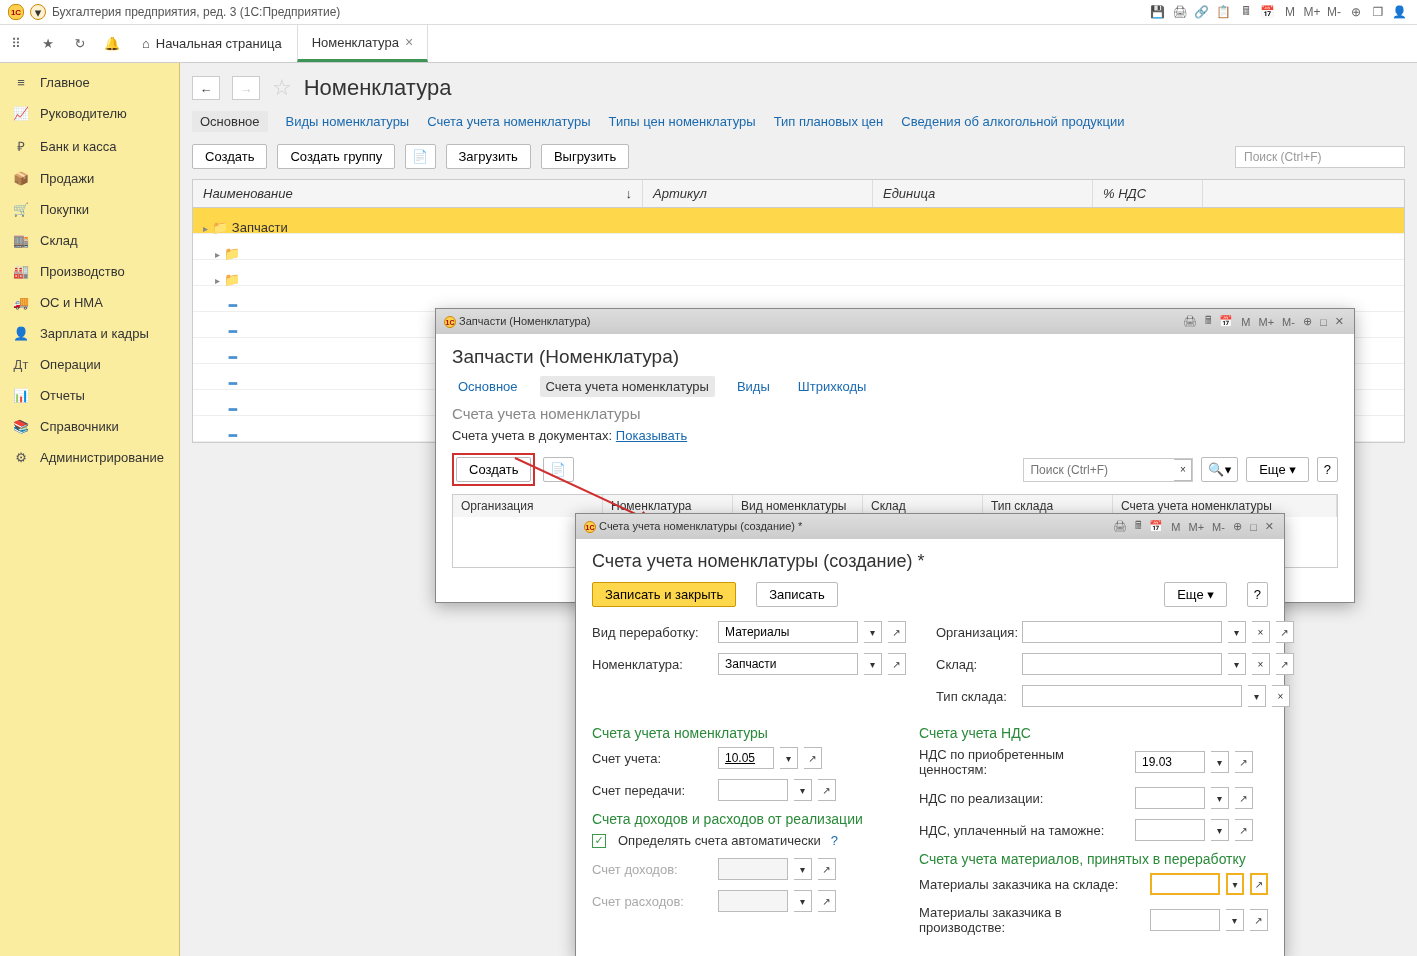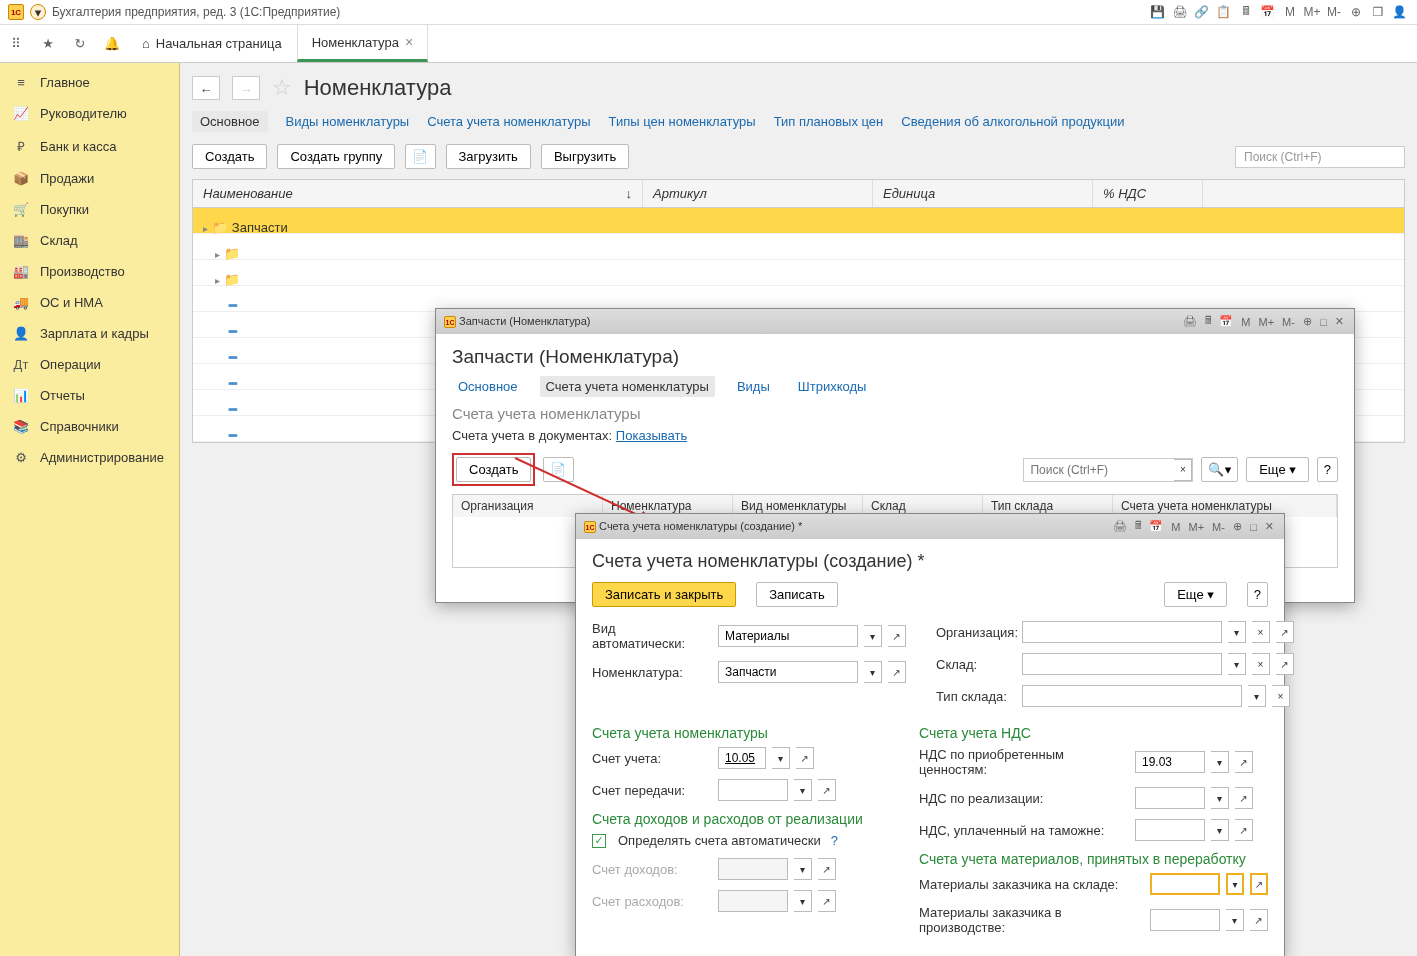--- a/index.html
+++ b/index.html
@@ -1,21 +1,21 @@
 <!DOCTYPE html>
 <html><head>
 <meta charset="utf-8">
 <style>
 * { box-sizing: border-box; margin: 0; padding: 0; font-family: Arial, sans-serif; }
 body { font-size: 13px; background: #fff; color: #333; width: 1417px; height: 956px; overflow: hidden; position: relative; }
 
 
 .titlebar { height: 25px; background: #fff; border-bottom: 1px solid #ddd; display: flex; align-items: center; padding: 0 8px; justify-content: space-between; }
 .titlebar-left { display: flex; align-items: center; gap: 6px; }
-.logo1c { width: 16px; height: 16px; background: #ffd050; border: 1px solid #cc8800; border-radius: 2px; font-size: 8px; display:flex; align-items:center; justify-content:center; font-weight:bold; color:#a00; }
+.logo1c { width: 16px; height: 16px; background: #ffd050; border: 1px solid #cc8800; border-radius: 7px; font-size: 8px; display:flex; align-items:center; justify-content:center; font-weight:bold; color:#a00; }
 .logo1c-o { width: 16px; height: 16px; background: #fff0d0; border: 1px solid #cc8800; border-radius: 8px; display:flex; align-items:center; justify-content:center; }
 .title-text { font-size: 12px; color: #555; }
 .titlebar-right { display: flex; align-items: center; gap: 4px; }
 .tb-icon { width: 18px; height: 18px; display:flex; align-items:center; justify-content:center; color:#666; font-size:12px; cursor:pointer; }
 
 
 .topnav { height: 38px; border-bottom: 1px solid #ccc; display: flex; align-items: stretch; }
 .topnav-icons { display: flex; align-items: center; padding: 0 6px; gap: 12px; }
 .tn-icon { width: 20px; height: 20px; display:flex; align-items:center; justify-content:center; color:#666; cursor:pointer; }
 .tab-home { display: flex; align-items: center; padding: 0 14px; gap: 6px; cursor:pointer; border-right: 1px solid transparent;}
@@ -342,21 +342,21 @@
           <button class="btn primary">Записать и закрыть</button>
           <button class="btn">Записать</button>
           <div style="flex:1"></div>
           <button class="btn"><span>Еще</span> ▾</button>
           <button class="btn icon">?</button>
         </div>
 
         <div class="two-col">
           <div class="col">
             <div class="form-row">
-              <span class="form-label">Вид автоматически:</span>
+              <span class="form-label">Вид переработку:</span>
               <input class="form-input" style="width: 140px;" value="Материалы">
               <span class="dd-btn">▾</span>
               <span class="dd-btn">↗</span>
             </div>
             <div class="form-row">
               <span class="form-label">Номенклатура:</span>
               <input class="form-input" style="width: 140px;" value="Запчасти">
               <span class="dd-btn">▾</span>
               <span class="dd-btn">↗</span>
             </div>
@@ -383,21 +383,21 @@
               <span class="dd-btn">×</span>
             </div>
           </div>
         </div>
 
         <div class="two-col">
           <div class="col">
             <div class="sec-h">Счета учета номенклатуры</div>
             <div class="form-row">
               <span class="form-label">Счет учета:</span>
-              <input class="form-input" style="width: 48px; text-decoration: underline;" value="10.05">
+              <input class="form-input" style="width: 56px; text-decoration: underline;" value="10.05">
               <span class="dd-btn">▾</span>
               <span class="dd-btn">↗</span>
             </div>
             <div class="form-row">
               <span class="form-label">Счет передачи:</span>
               <input class="form-input" style="width: 70px;">
               <span class="dd-btn">▾</span>
               <span class="dd-btn">↗</span>
             </div>
 

